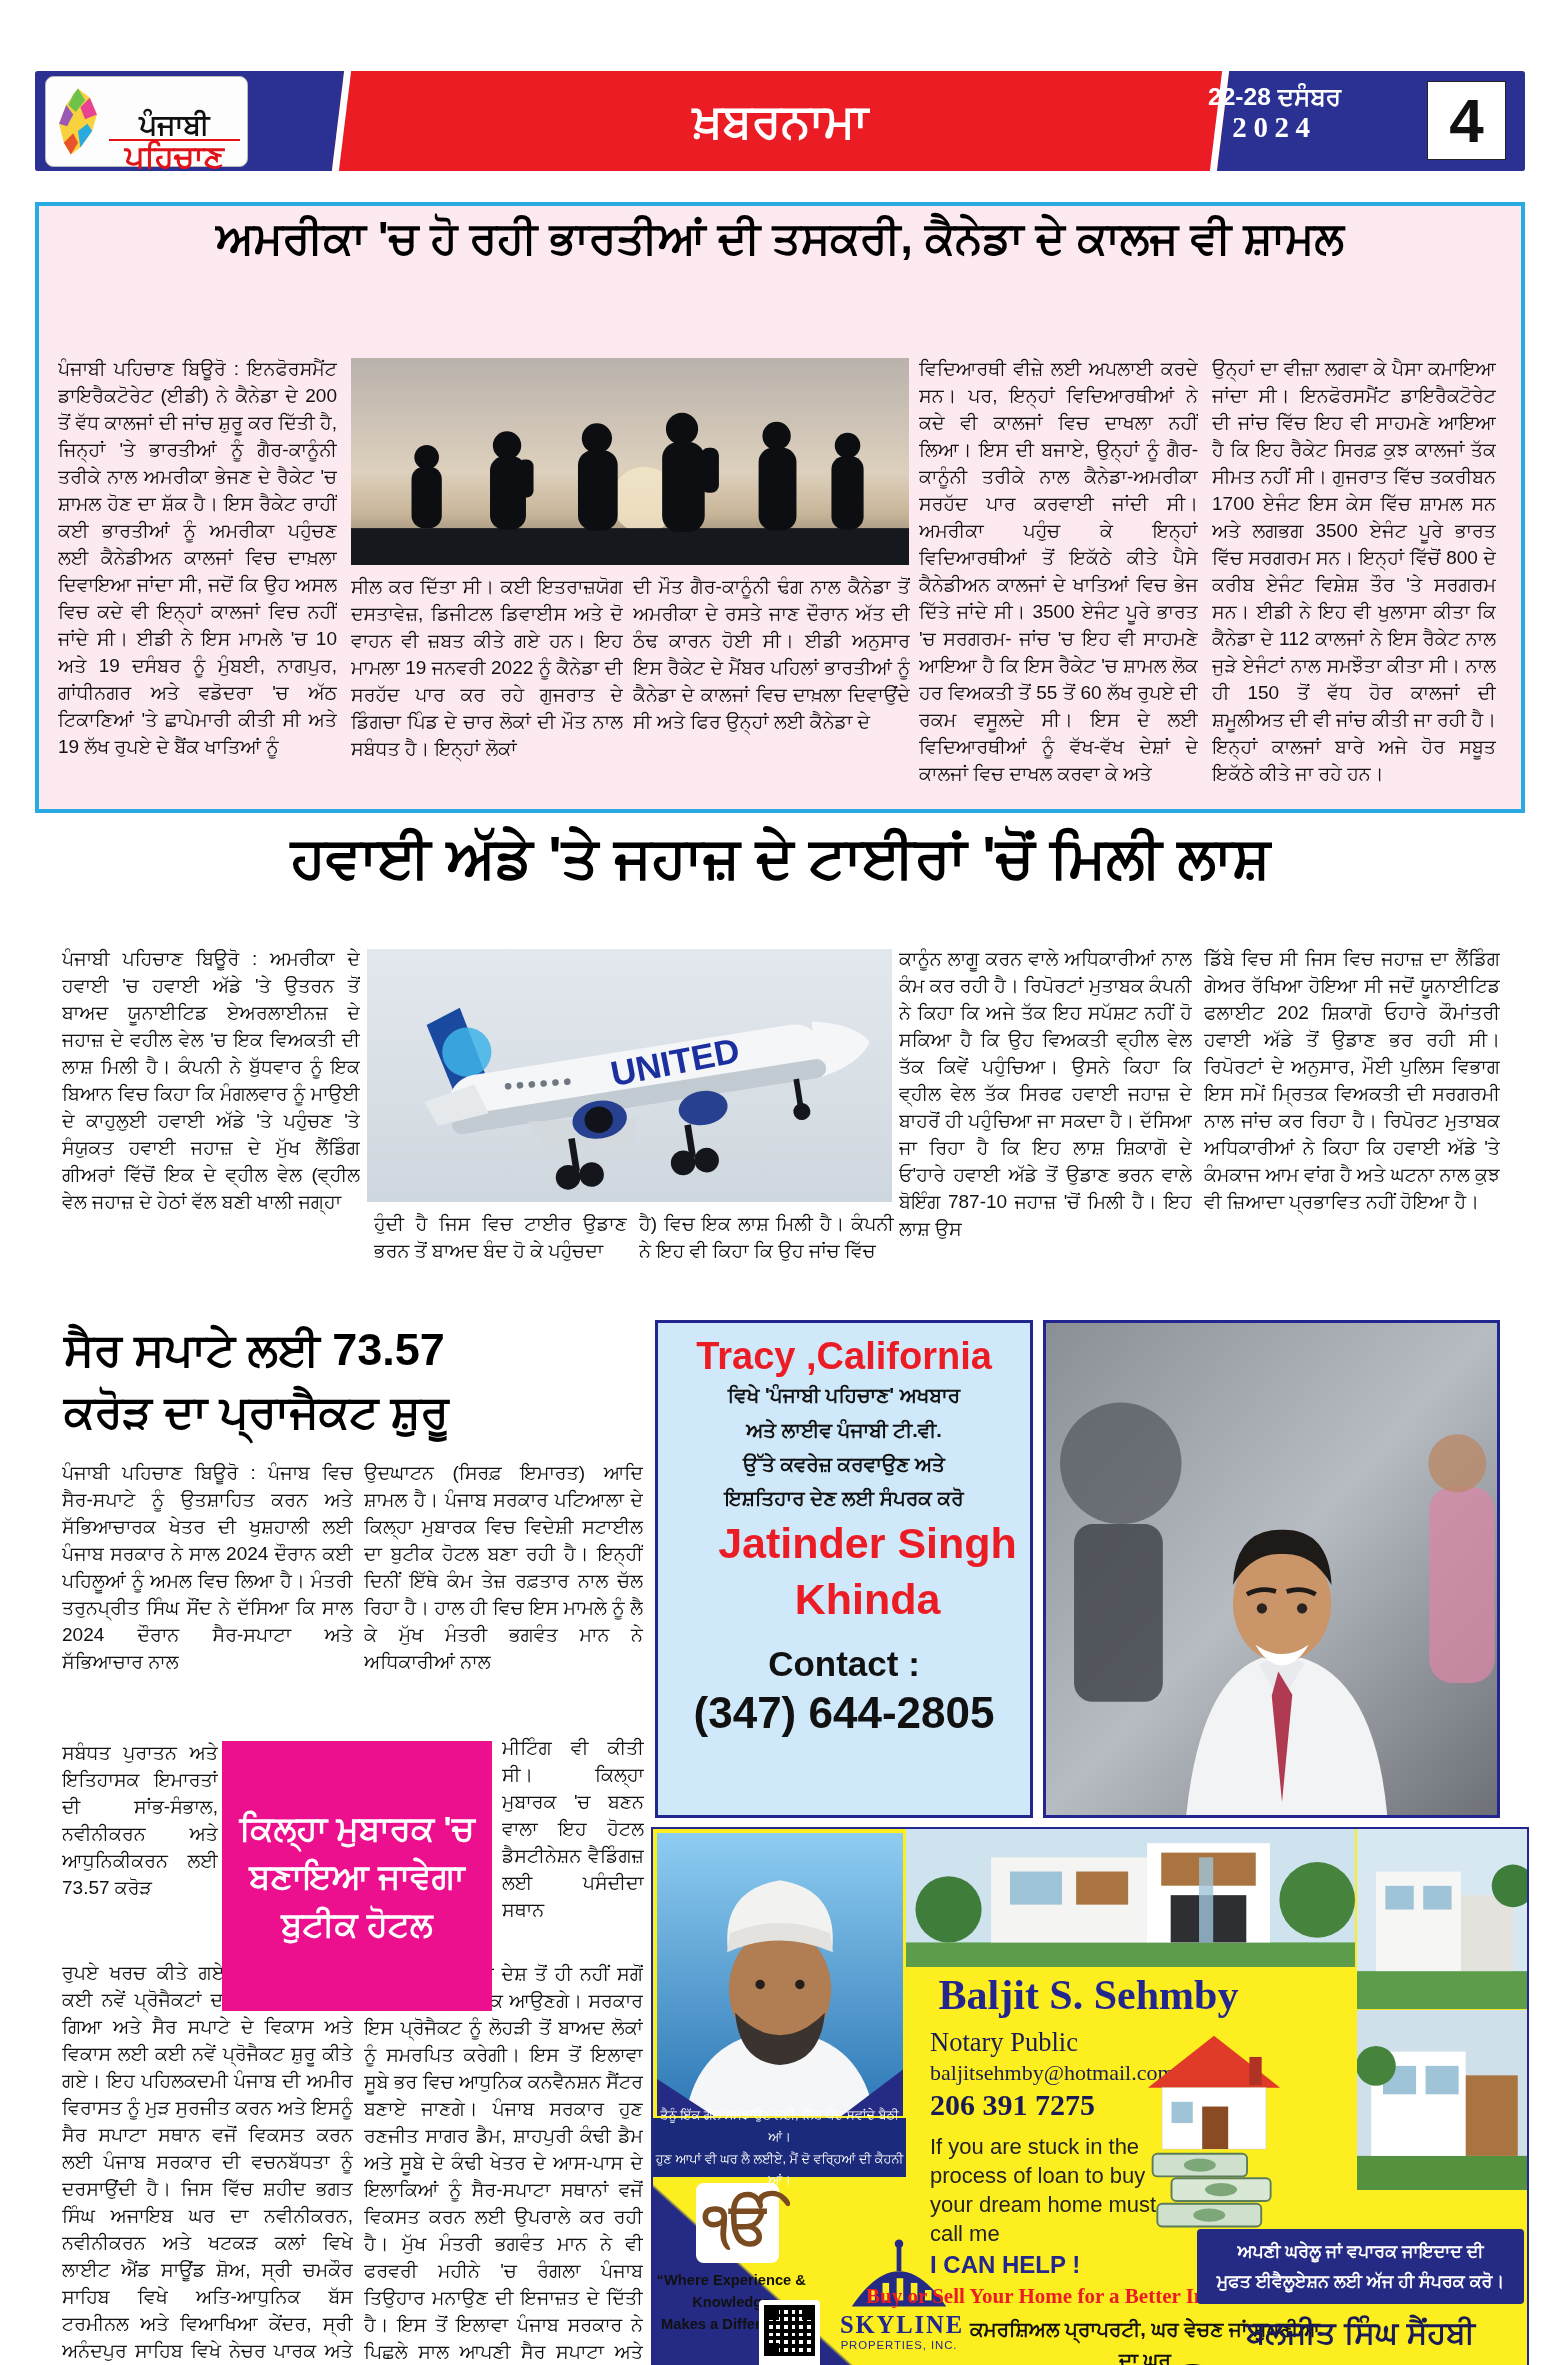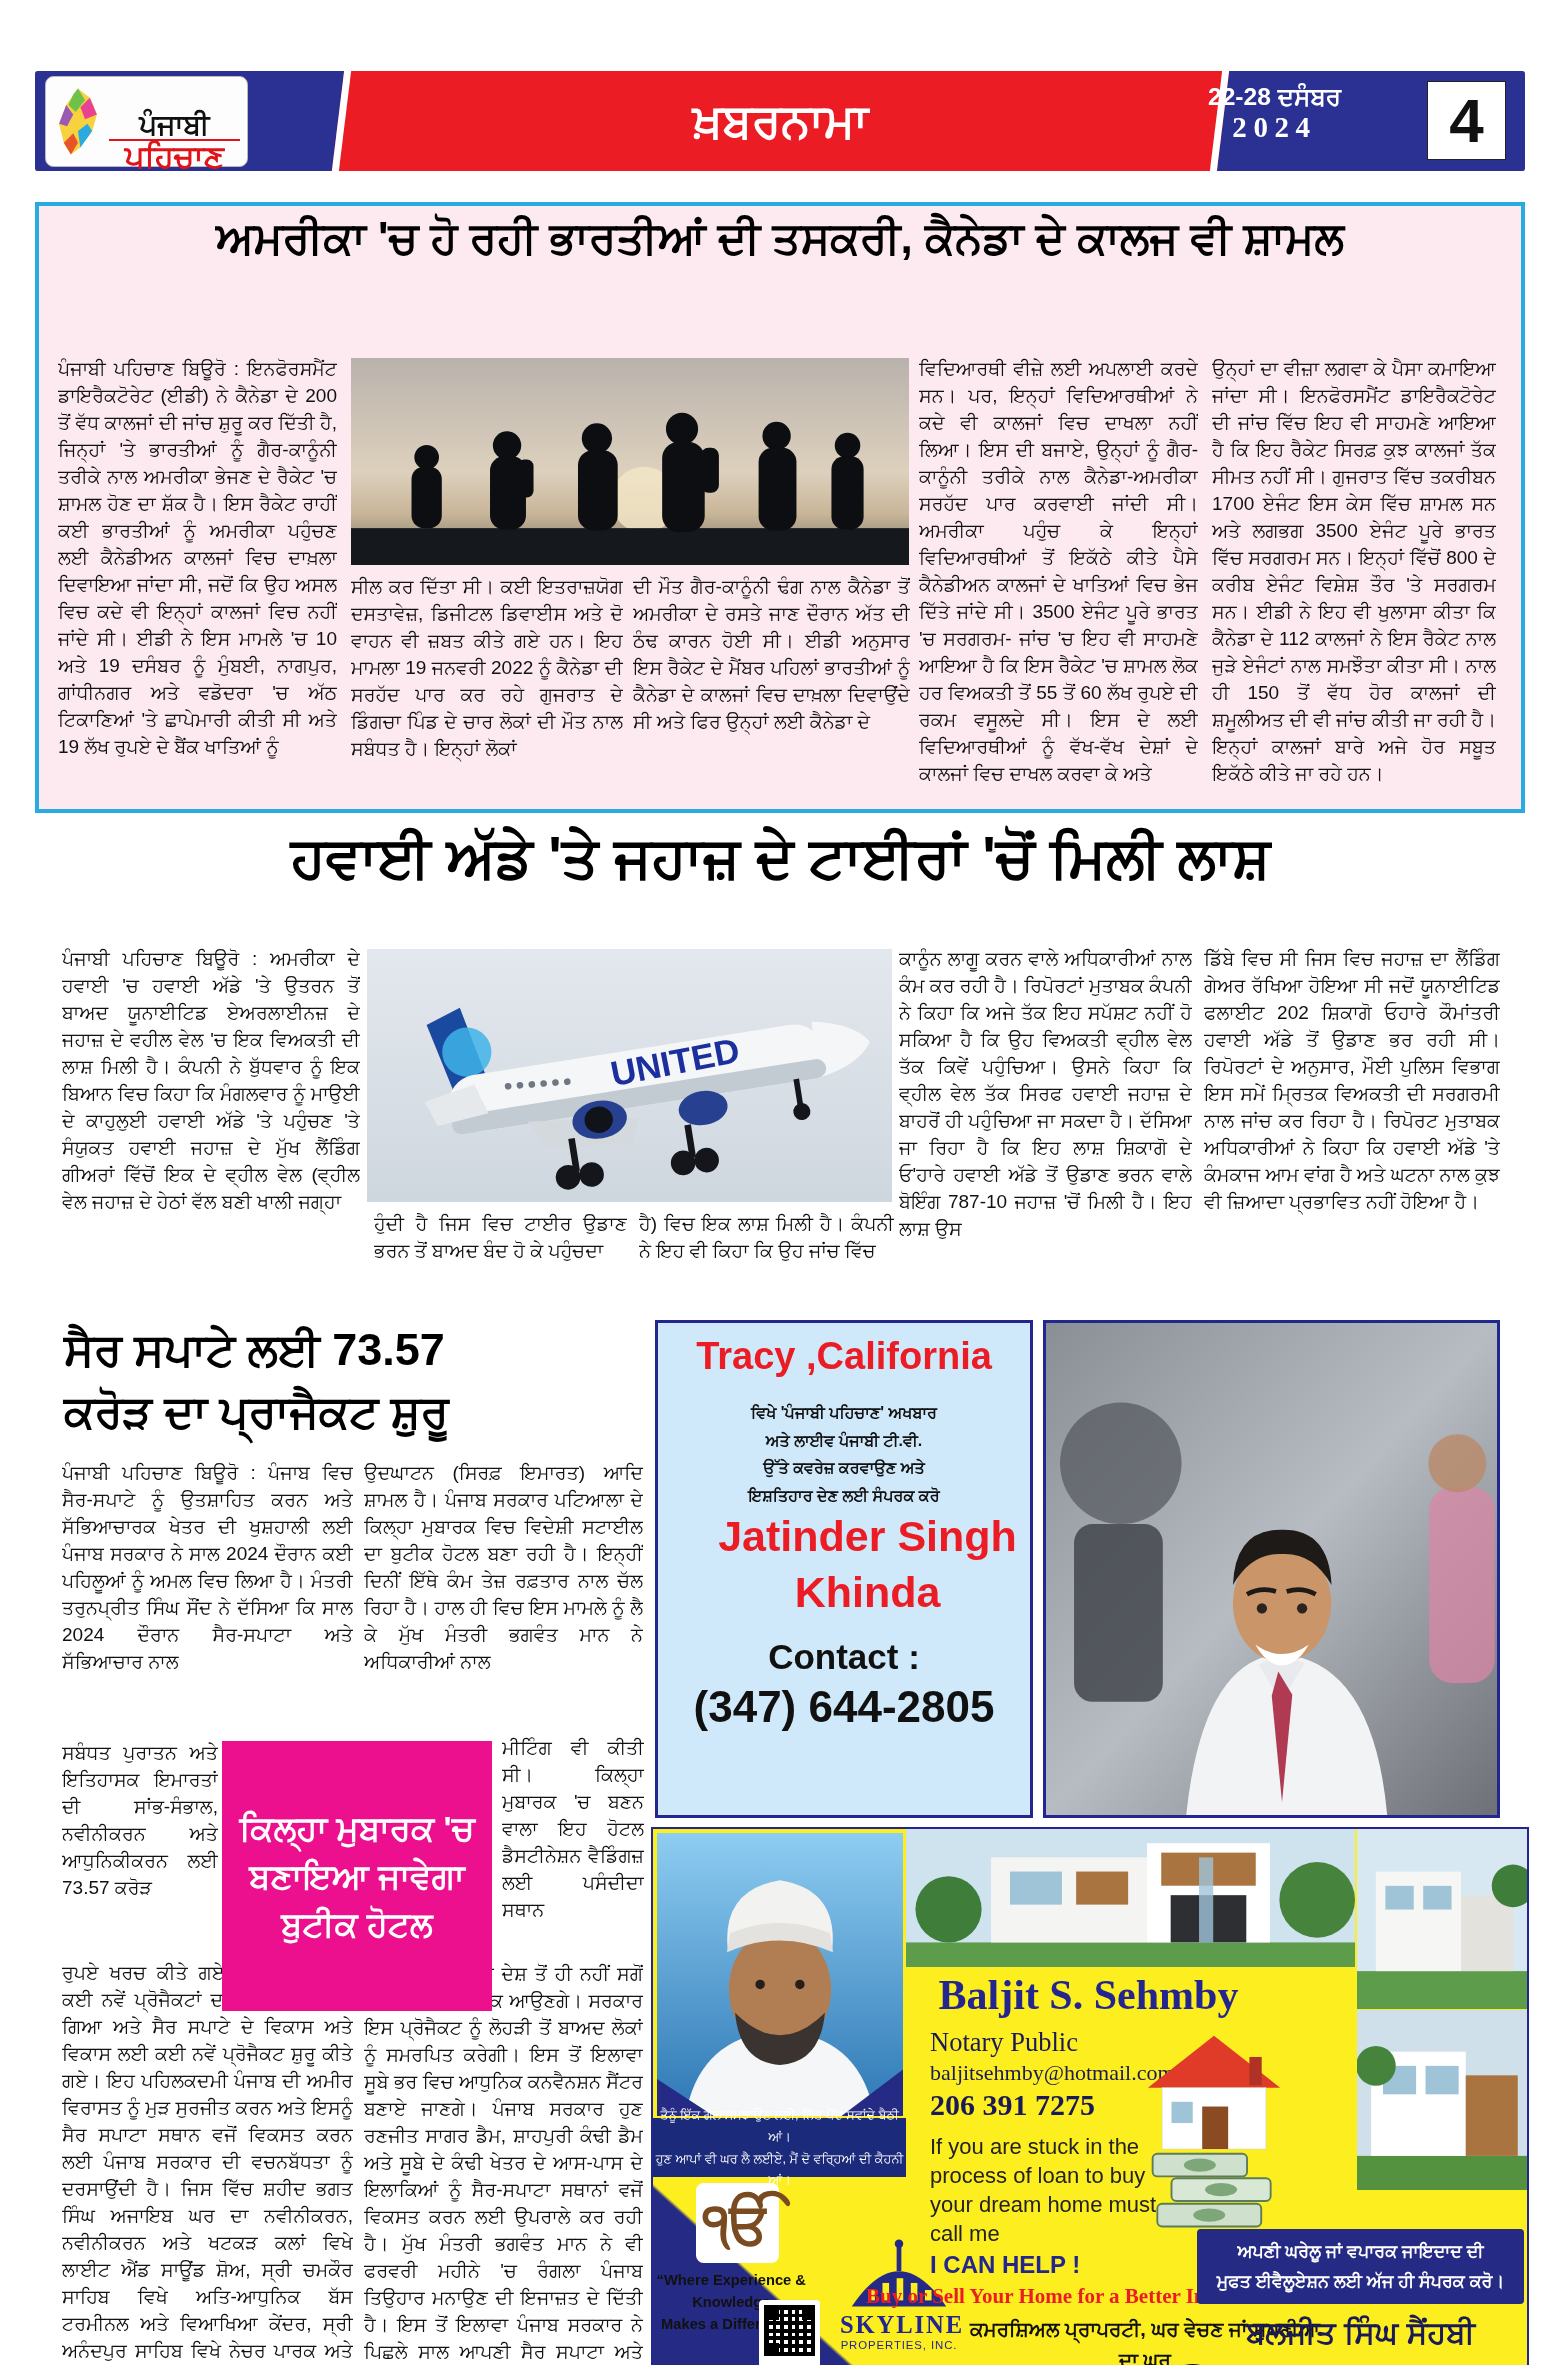--- a/index.html
+++ b/index.html
@@ -56,21 +56,21 @@
   #a3-c2t { left:364px;  top:1460px; width:279px; height:273px; }
   #a3-c2s { left:502px; top:1735px; width:142px; height:223px; }
   #a3-c2b { left:364px;  top:1961px; width:279px; height:431px; }
   #a3-box { left:222px; top:1741px; width:270px; height:270px; background:#ec108f;
             display:flex; flex-direction:column; justify-content:center; text-align:center; color:#fff;
             font-size:34px; font-weight:bold; line-height:1.42; }
 
   
   #tracy { left:655px; top:1320px; width:378px; height:498px; background:#cfe9fa; border:3.8px solid #23268f; text-align:center; }
   #tracy .t-title { margin-top:12.3px; color:#ec1c24; font-size:38px; font-weight:bold; }
-  #tracy .t-pa { margin-top:21px; font-size:16px; font-weight:bold; color:#111; line-height:1.72; }
+  #tracy .t-pa { margin-top:0; font-size:20px; font-weight:bold; color:#111; line-height:1.72; }
   #tracy .t-name { color:#ec1c24; font-size:43px; font-weight:bold; line-height:1.3;padding-left:47px; }
   #tracy .t-contact { margin-top:16px; font-size:35px; font-weight:bold; color:#111; }
   #tracy .t-phone { margin-top:4.7px; font-size:44px; font-weight:bold; color:#111; }
   #man-photo { left:1043px; top:1320px; width:457px; height:498px; border:3.8px solid #23268f; }
 
   
   #sehmby { left:651px; top:1827px; width:878px; height:579px; background:#fdee1f; border:2.8px solid #23268f; overflow:hidden; }
   #sk-photo { position:absolute; left:3.8px; top:3.8px; width:246px; height:283px; }
   #poem { position:absolute; left:0; top:289px; width:253px; height:59px; background:#1b2a7a; color:#fff;
           font-size:12.8px; text-align:center; display:flex; flex-direction:column; justify-content:center; line-height:1.7; }

